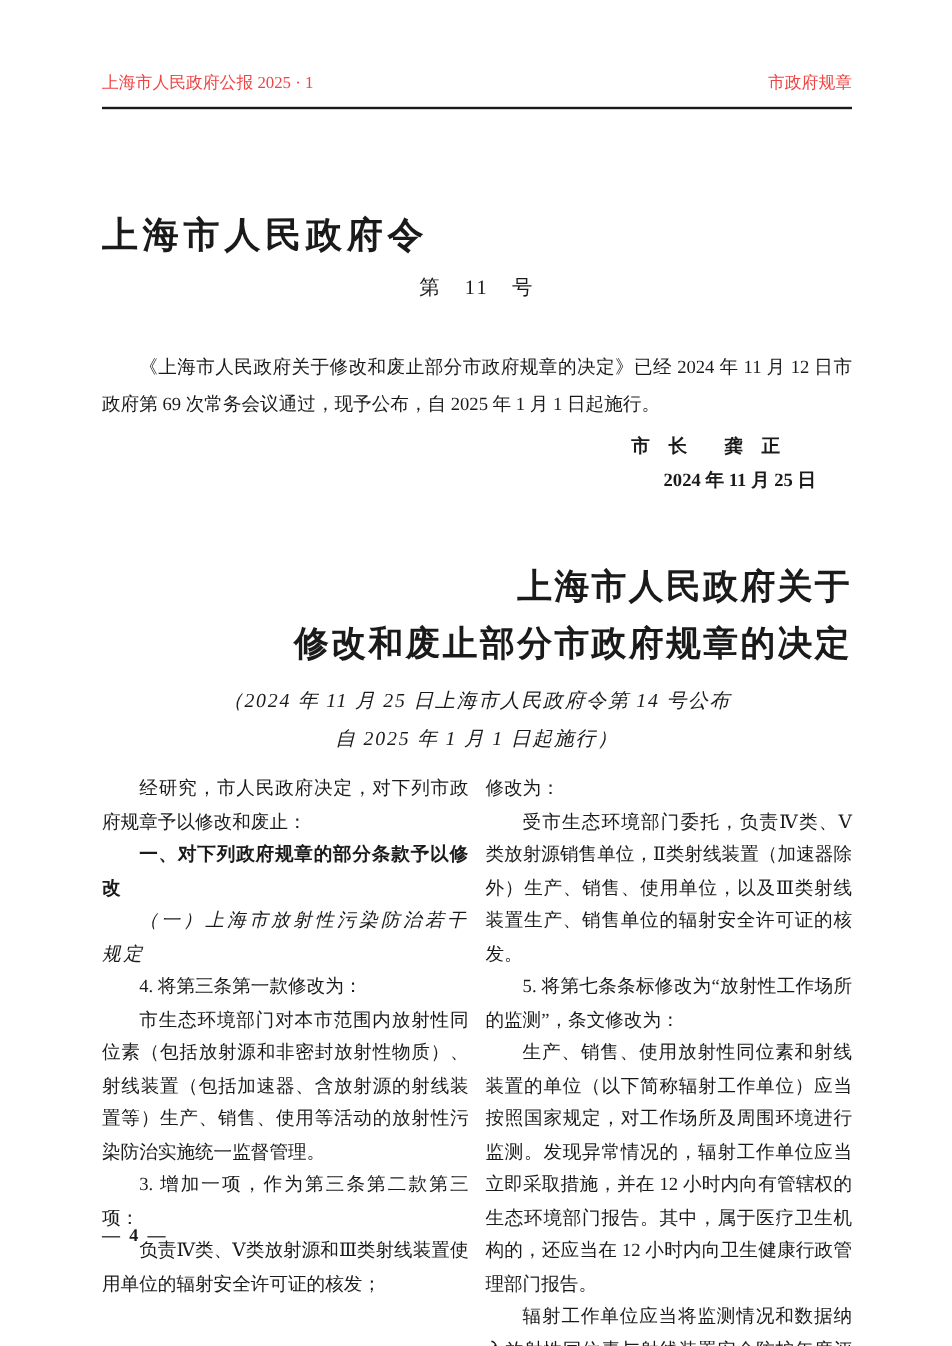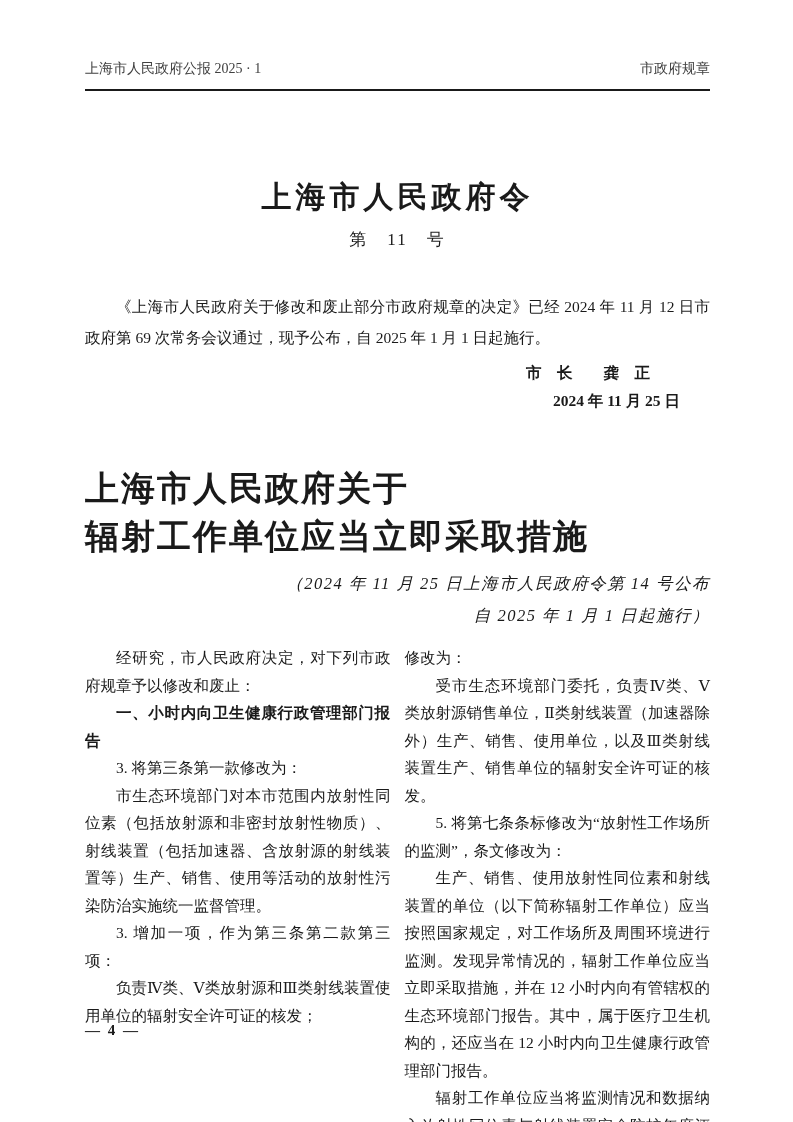--- a/index.html
+++ b/index.html
@@ -17,29 +17,29 @@
     font-family: "Liberation Serif", "DejaVu Serif", serif;
     overflow: hidden;
     box-sizing: border-box;
     padding: 60px 83px 0 85px;
   }
   .page-header {
     display: flex;
     justify-content: space-between;
     align-items: flex-end;
     font-size: 14px;
-    color: #404040;
+    color: #ef4444;
   }
   .header-rule {
     border-bottom: 2px solid #1a1a1a;
     margin-top: 11px;
   }
   .decree-title {
     margin: 88px 0 0 0;
-    text-align: center;
+    text-align: left;
     font-size: 30px;
     font-weight: 700;
     letter-spacing: 4px;
     line-height: 36px;
   }
   .decree-number {
     margin-top: 13px;
     text-align: center;
     font-size: 17px;
     letter-spacing: 2px;
@@ -55,30 +55,30 @@
     margin-top: 6px;
     text-align: right;
     font-size: 15.5px;
     line-height: 28px;
     font-weight: bold;
   }
   .signature .signer { padding-right: 60px; }
   .signature .sign-date { padding-right: 30px; }
   .decision-title {
     margin: 50px 0 0 0;
-    text-align: left;
-    font-size: 34px;
+    text-align: right;
+    font-size: 29px;
     font-weight: 700;
     line-height: 48px;
     letter-spacing: 2px;
   }
   .decision-title .t-line { display: block; }
   .decision-subtitle {
     margin-top: 7px;
-    text-align: right;
+    text-align: center;
     font-size: 16.5px;
     font-style: italic;
     letter-spacing: 1.5px;
     line-height: 32px;
   }
   .decision-subtitle .s-line { display: block; }
   .columns {
     display: flex;
     gap: 14px;
     margin-top: 12px;
@@ -129,32 +129,33 @@
 
   <p class="decree-body">《上海市人民政府关于修改和废止部分市政府规章的决定》已经 2024 年 11 月 12 日市政府第 69 次常务会议通过，现予公布，自 2025 年 1 月 1 日起施行。</p>
 
   <div class="signature">
     <div class="signer">市　长　　龚　正</div>
     <div class="sign-date">2024 年 11 月 25 日</div>
   </div>
 
   <h2 class="decision-title">
     <span class="t-line">上海市人民政府关于</span>
-    <span class="t-line">辐射工作单位应当立即采取措施</span>
+    <span class="t-line">修改和废止部分市政府规章的决定</span>
   </h2>
   <div class="decision-subtitle">
     <span class="s-line">（2024 年 11 月 25 日上海市人民政府令第 14 号公布</span>
     <span class="s-line">自 2025 年 1 月 1 日起施行）</span>
   </div>
 
   <div class="columns">
     <div class="col">
         <p class="para normal">经研究，市人民政府决定，对下列市政府规章予以修改和废止：</p>
-        <p class="para heading">一、小时内向卫生健康行政管理部门报告</p>
-        <p class="para normal">3. 将第三条第一款修改为：</p>
+        <p class="para heading">一、对下列政府规章的部分条款予以修改</p>
+        <p class="para kai">（一）上海市放射性污染防治若干规定</p>
+        <p class="para normal">4. 将第三条第一款修改为：</p>
         <p class="para normal">市生态环境部门对本市范围内放射性同位素（包括放射源和非密封放射性物质）、射线装置（包括加速器、含放射源的射线装置等）生产、销售、使用等活动的放射性污染防治实施统一监督管理。</p>
         <p class="para normal">3. 增加一项，作为第三条第二款第三项：</p>
         <p class="para normal">负责Ⅳ类、Ⅴ类放射源和Ⅲ类射线装置使用单位的辐射安全许可证的核发；</p>
       </div>
     <div class="col">
         <p class="para continuation">修改为：</p>
         <p class="para normal">受市生态环境部门委托，负责Ⅳ类、Ⅴ类放射源销售单位，Ⅱ类射线装置（加速器除外）生产、销售、使用单位，以及Ⅲ类射线装置生产、销售单位的辐射安全许可证的核发。</p>
         <p class="para normal">5. 将第七条条标修改为“放射性工作场所的监测”，条文修改为：</p>
         <p class="para normal">生产、销售、使用放射性同位素和射线装置的单位（以下简称辐射工作单位）应当按照国家规定，对工作场所及周围环境进行监测。发现异常情况的，辐射工作单位应当立即采取措施，并在 12 小时内向有管辖权的生态环境部门报告。其中，属于医疗卫生机构的，还应当在 12 小时内向卫生健康行政管理部门报告。</p>
         <p class="para normal">辐射工作单位应当将监测情况和数据纳入放射性同位素与射线装置安全防护年度评估报告。</p>

